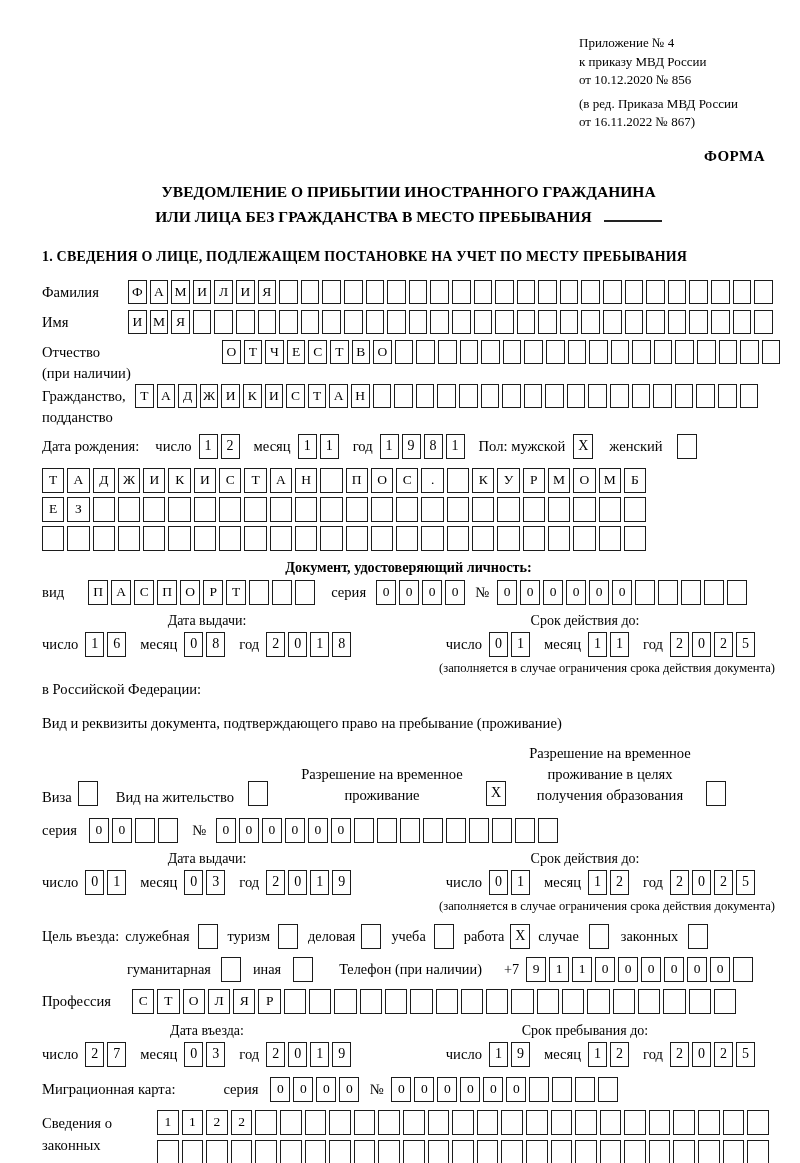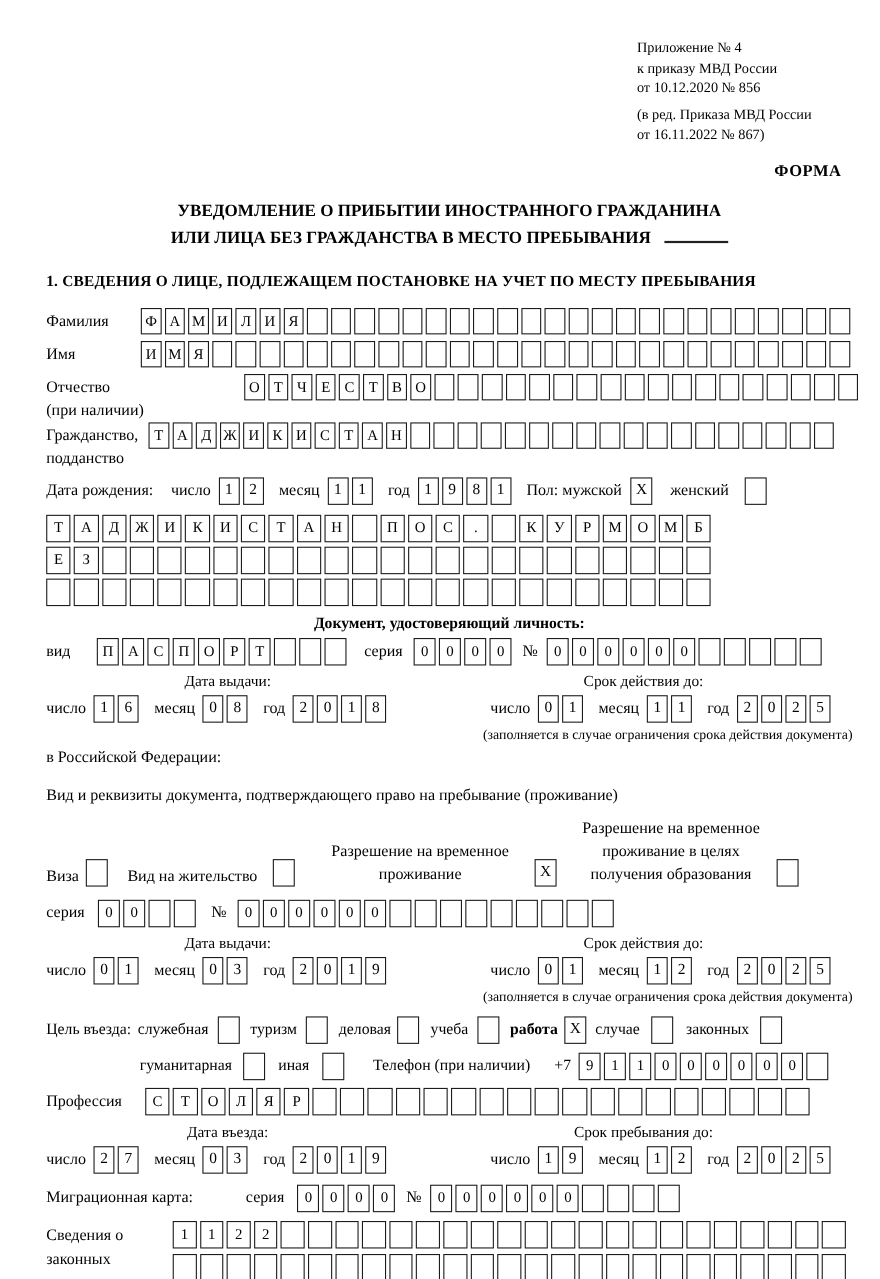--- a/index.html
+++ b/index.html
@@ -497,21 +497,21 @@
   <div class="prow">
     <span class="w">Цель въезда:</span>
     <span class="w" style="margin-left:6px;">служебная</span>
     <div class="chk" style="margin-left:8px;"></div>
     <span class="w" style="margin-left:10px;">туризм</span>
     <div class="chk" style="margin-left:8px;"></div>
     <span class="w" style="margin-left:10px;">деловая</span>
     <div class="chk" style="margin-left:6px;"></div>
     <span class="w" style="margin-left:10px;">учеба</span>
     <div class="chk" style="margin-left:8px;"></div>
-    <span class="w" style="margin-left:10px;font-weight:bold;">работа</span>
+    <span class="w" style="margin-left:10px;">работа</span>
     <div class="chk" style="margin-left:6px;">X</div>
     <span class="w" style="margin-left:8px;">случае</span>
     <div class="chk" style="margin-left:10px;"></div>
     <span class="w" style="margin-left:12px;">законных</span>
     <div class="chk" style="margin-left:10px;"></div>
   </div>
 
   <div class="prow" style="margin-top:8px;">
     <span class="w" style="margin-left:85px;">гуманитарная</span>
     <div class="chk" style="margin-left:10px;"></div>

